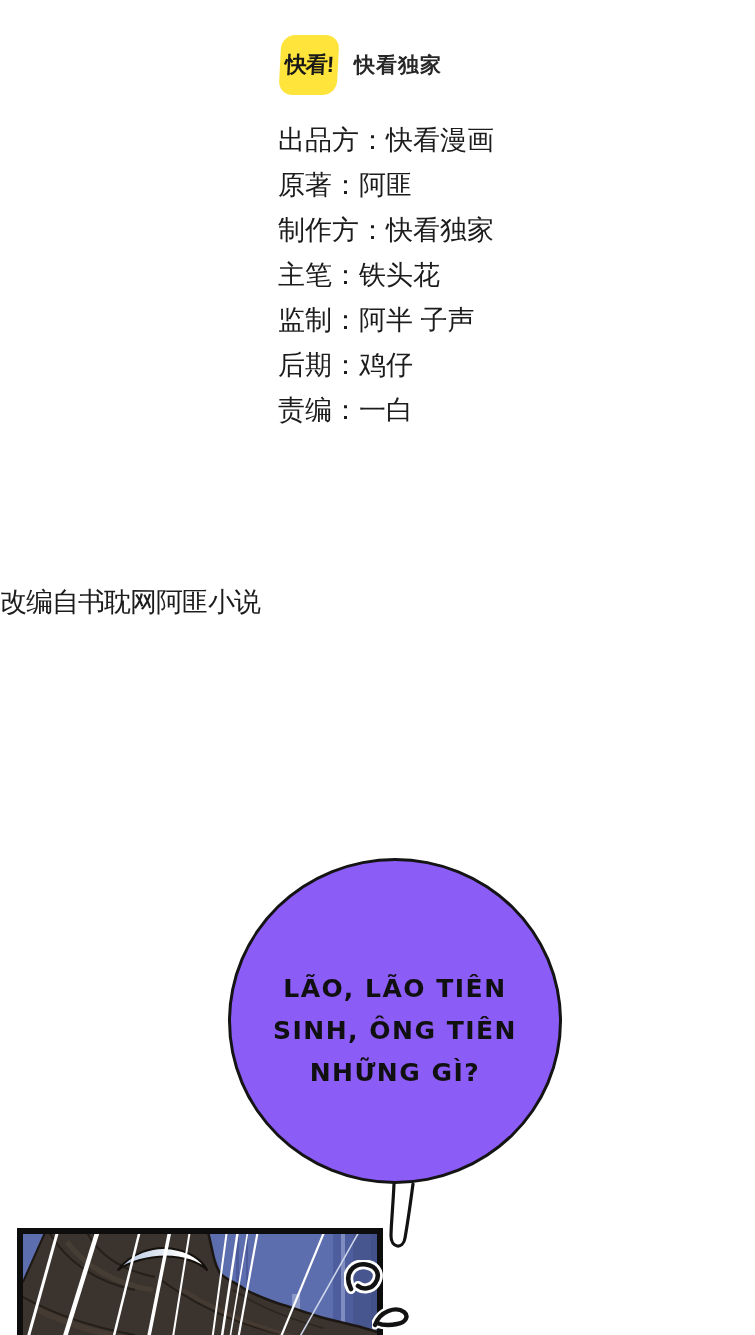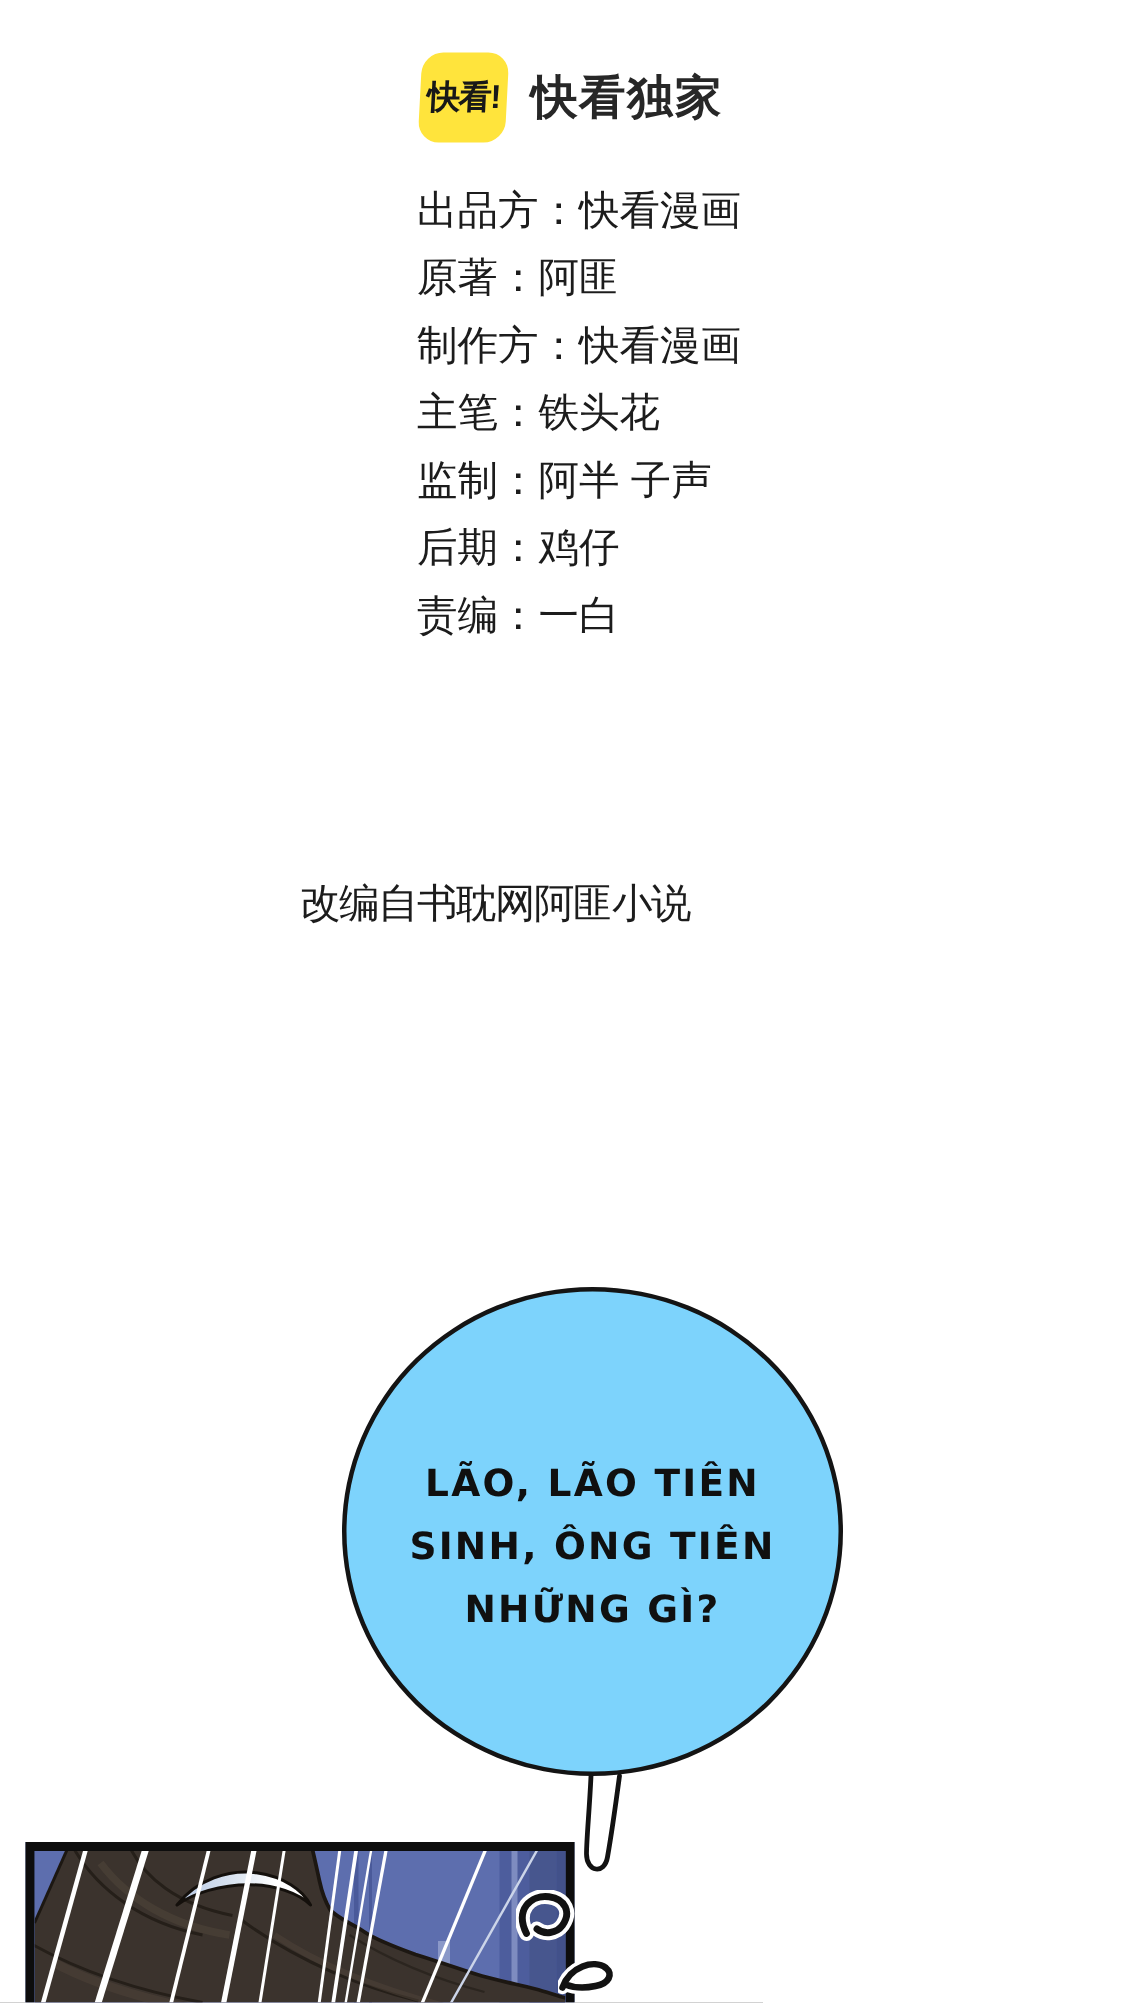--- a/index.html
+++ b/index.html
@@ -14,31 +14,31 @@
     color:#1f1f1f;
   }
   
   .logo-row{position:absolute;left:280px;top:35px;display:flex;align-items:center;gap:16px;}
   .logo-badge{
     width:58px;height:60px;background:#ffe43c;border-radius:14px;
     display:flex;align-items:center;justify-content:center;
     font-weight:900;font-size:22px;color:#181818;letter-spacing:-1px;
     transform:skewX(-3deg);
   }
-  .logo-wordmark{font-size:31px;font-weight:bold;color:#272727;letter-spacing:1px;}
+  .logo-wordmark{font-size:21px;font-weight:bold;color:#272727;letter-spacing:1px;}
   
   .credits{position:absolute;left:278px;top:118px;}
   .credit-line{height:45px;line-height:45px;font-size:27px;color:#1c1c1c;white-space:pre;}
   
-  .adaptation{position:absolute;left:0;top:578px;width:660px;text-align:center;}
+  .adaptation{position:absolute;left:0;top:578px;width:660px;text-align:left;}
   .adaptation div{font-size:27px;line-height:48px;color:#1c1c1c;letter-spacing:-1px;}
   
   .bubble{
     position:absolute;left:228px;top:858px;width:334px;height:326px;
-    background:#7dd3fc;border:3.5px solid #141414;border-radius:50%;
+    background:#8b5cf6;border:3.5px solid #141414;border-radius:50%;
     box-sizing:border-box;
     display:flex;align-items:center;justify-content:center;
   }
   .bubble-text{
     text-align:center;font-size:25px;font-weight:bold;line-height:42px;
     letter-spacing:1.5px;color:#101010;transform:translateY(10px);
     font-family:"DejaVu Sans","Liberation Sans",sans-serif;
   }
   .tail-svg{position:absolute;left:388px;top:1181px;}
   
@@ -57,21 +57,21 @@
   <header class="logo-row">
     <div class="logo-badge">
       <span>快看!</span>
     </div>
     <div class="logo-wordmark">快看独家</div>
   </header>
 
   <section class="credits">
     <div class="credit-line">出品方：快看漫画</div>
     <div class="credit-line">原著：阿匪</div>
-    <div class="credit-line">制作方：快看漫画</div>
+    <div class="credit-line">制作方：快看独家</div>
     <div class="credit-line">主笔：铁头花</div>
     <div class="credit-line">监制：阿半 子声</div>
     <div class="credit-line">后期：鸡仔</div>
     <div class="credit-line">责编：一白</div>
   </section>
 
   <section class="adaptation">
     <div>改编自书耽网阿匪小说</div>
   </section>
 

